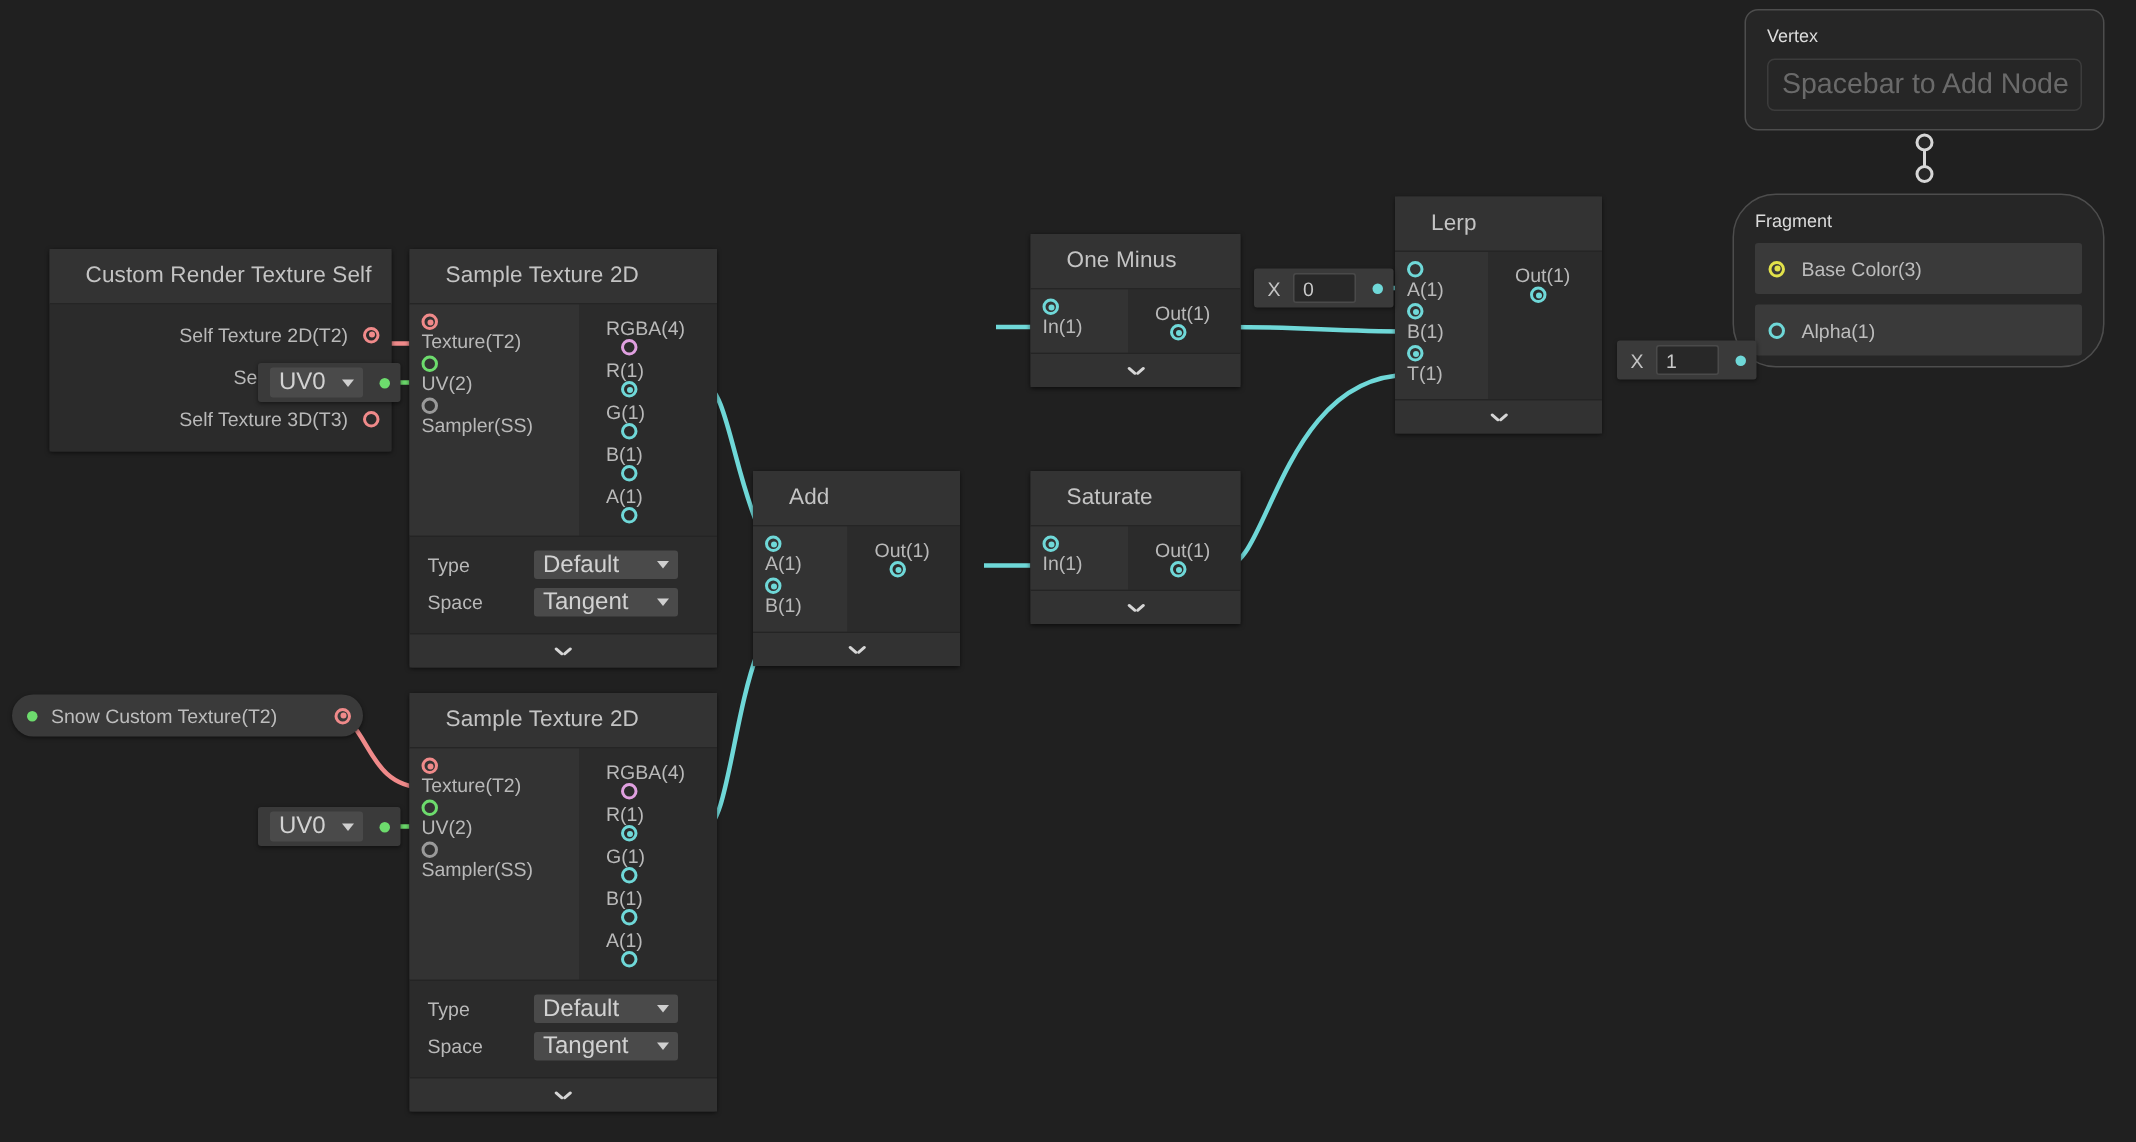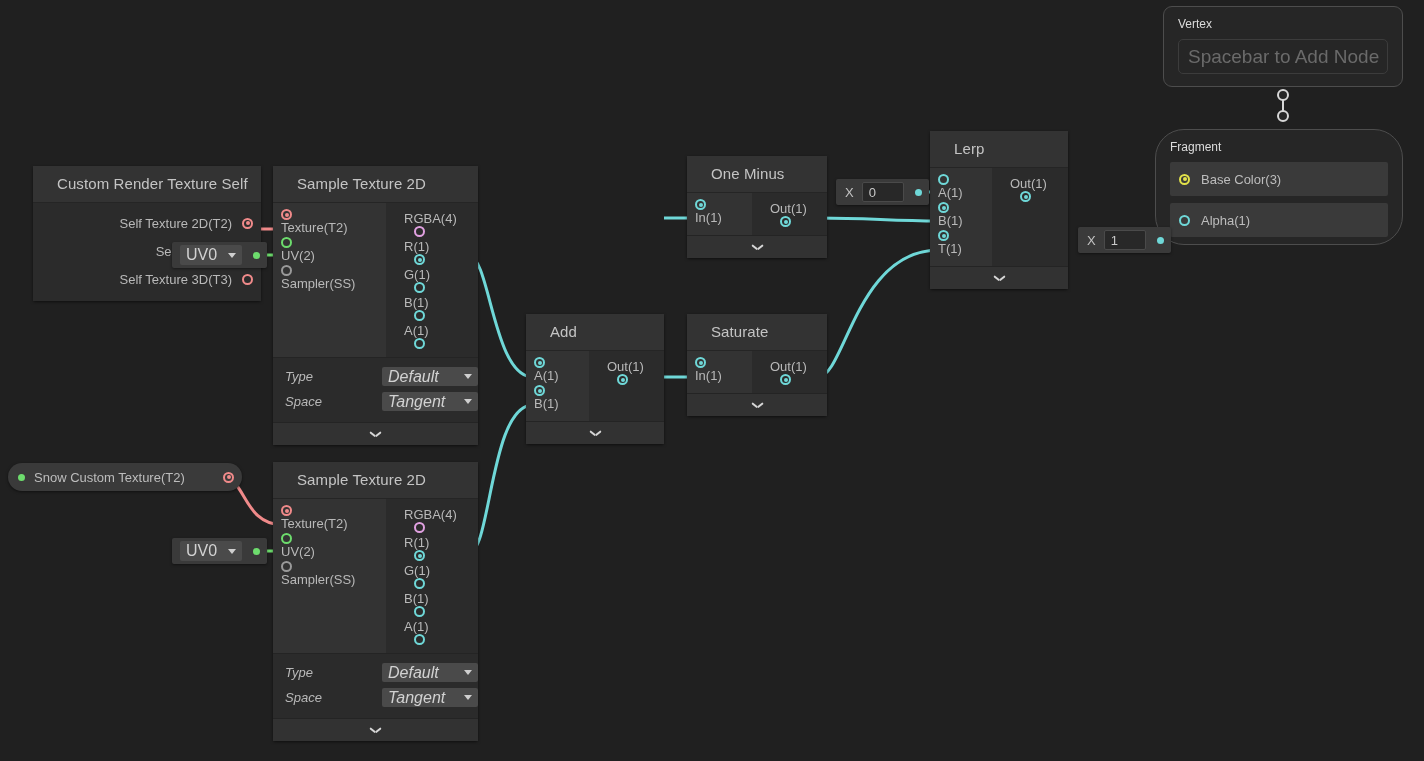--- a/index.html
+++ b/index.html
@@ -99,24 +99,23 @@
   
   .settings {
     background: #2b2b2b;
     border-top: 1px solid #242424;
     padding: 6px 0 8px 0;
   }
   .setting-row {
     display: flex;
     align-items: center;
     height: 25px;
-    padding: 0 0 0 12px;
+    padding: 0 26px 0 12px;
     font-size: 13px;
     color: #b9b9b9;
-    font-style: italic;
   }
   .setting-row .lbl { flex: 1 1 auto; }
   .enum {
     width: 96px;
     height: 19px;
     background: #4a4a4a;
     border-radius: 2px;
     display: flex;
     align-items: center;
     padding: 0 6px;
@@ -514,21 +513,21 @@
           <span class="val">Tangent</span>
           <span class="caret-sm"></span>
         </span>
       </div>
     </div>
     <div class="collapse">
       <span class="chev"></span>
     </div>
   </div>
 
-  <div class="node" style="left:526px; top:314px; width:138px;">
+  <div class="node" style="left:502px; top:314px; width:138px;">
     <div class="node-title">Add</div>
     <div class="ports">
       <div class="ports-in" style="width:63px;">
         <div class="port in">
           <span class="dot filled"></span>
           <span>A(1)</span>
         </div>
         <div class="port in">
           <span class="dot filled"></span>
           <span>B(1)</span>

